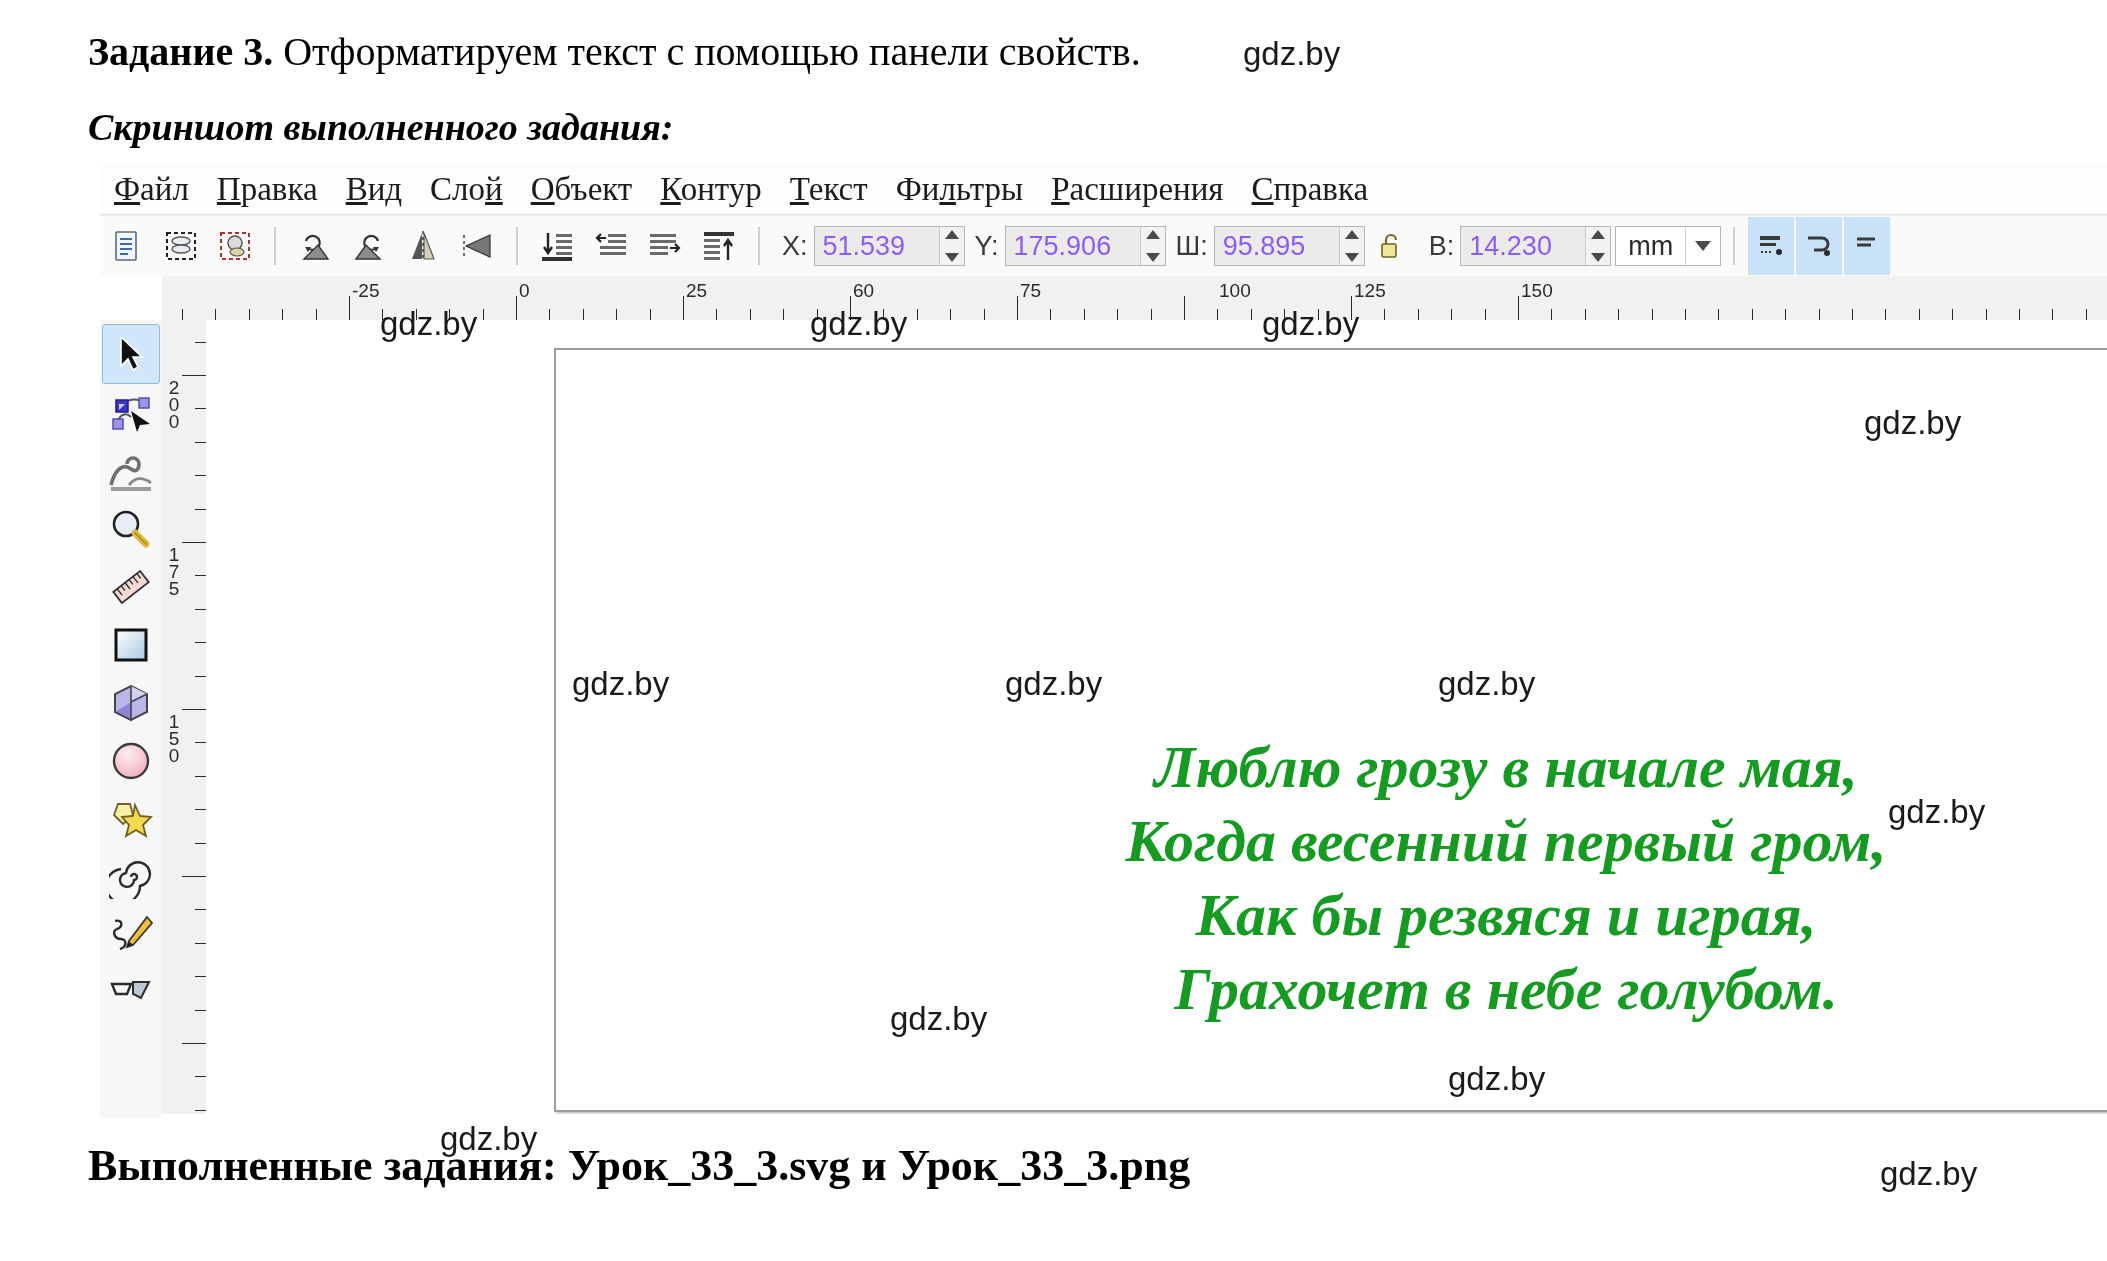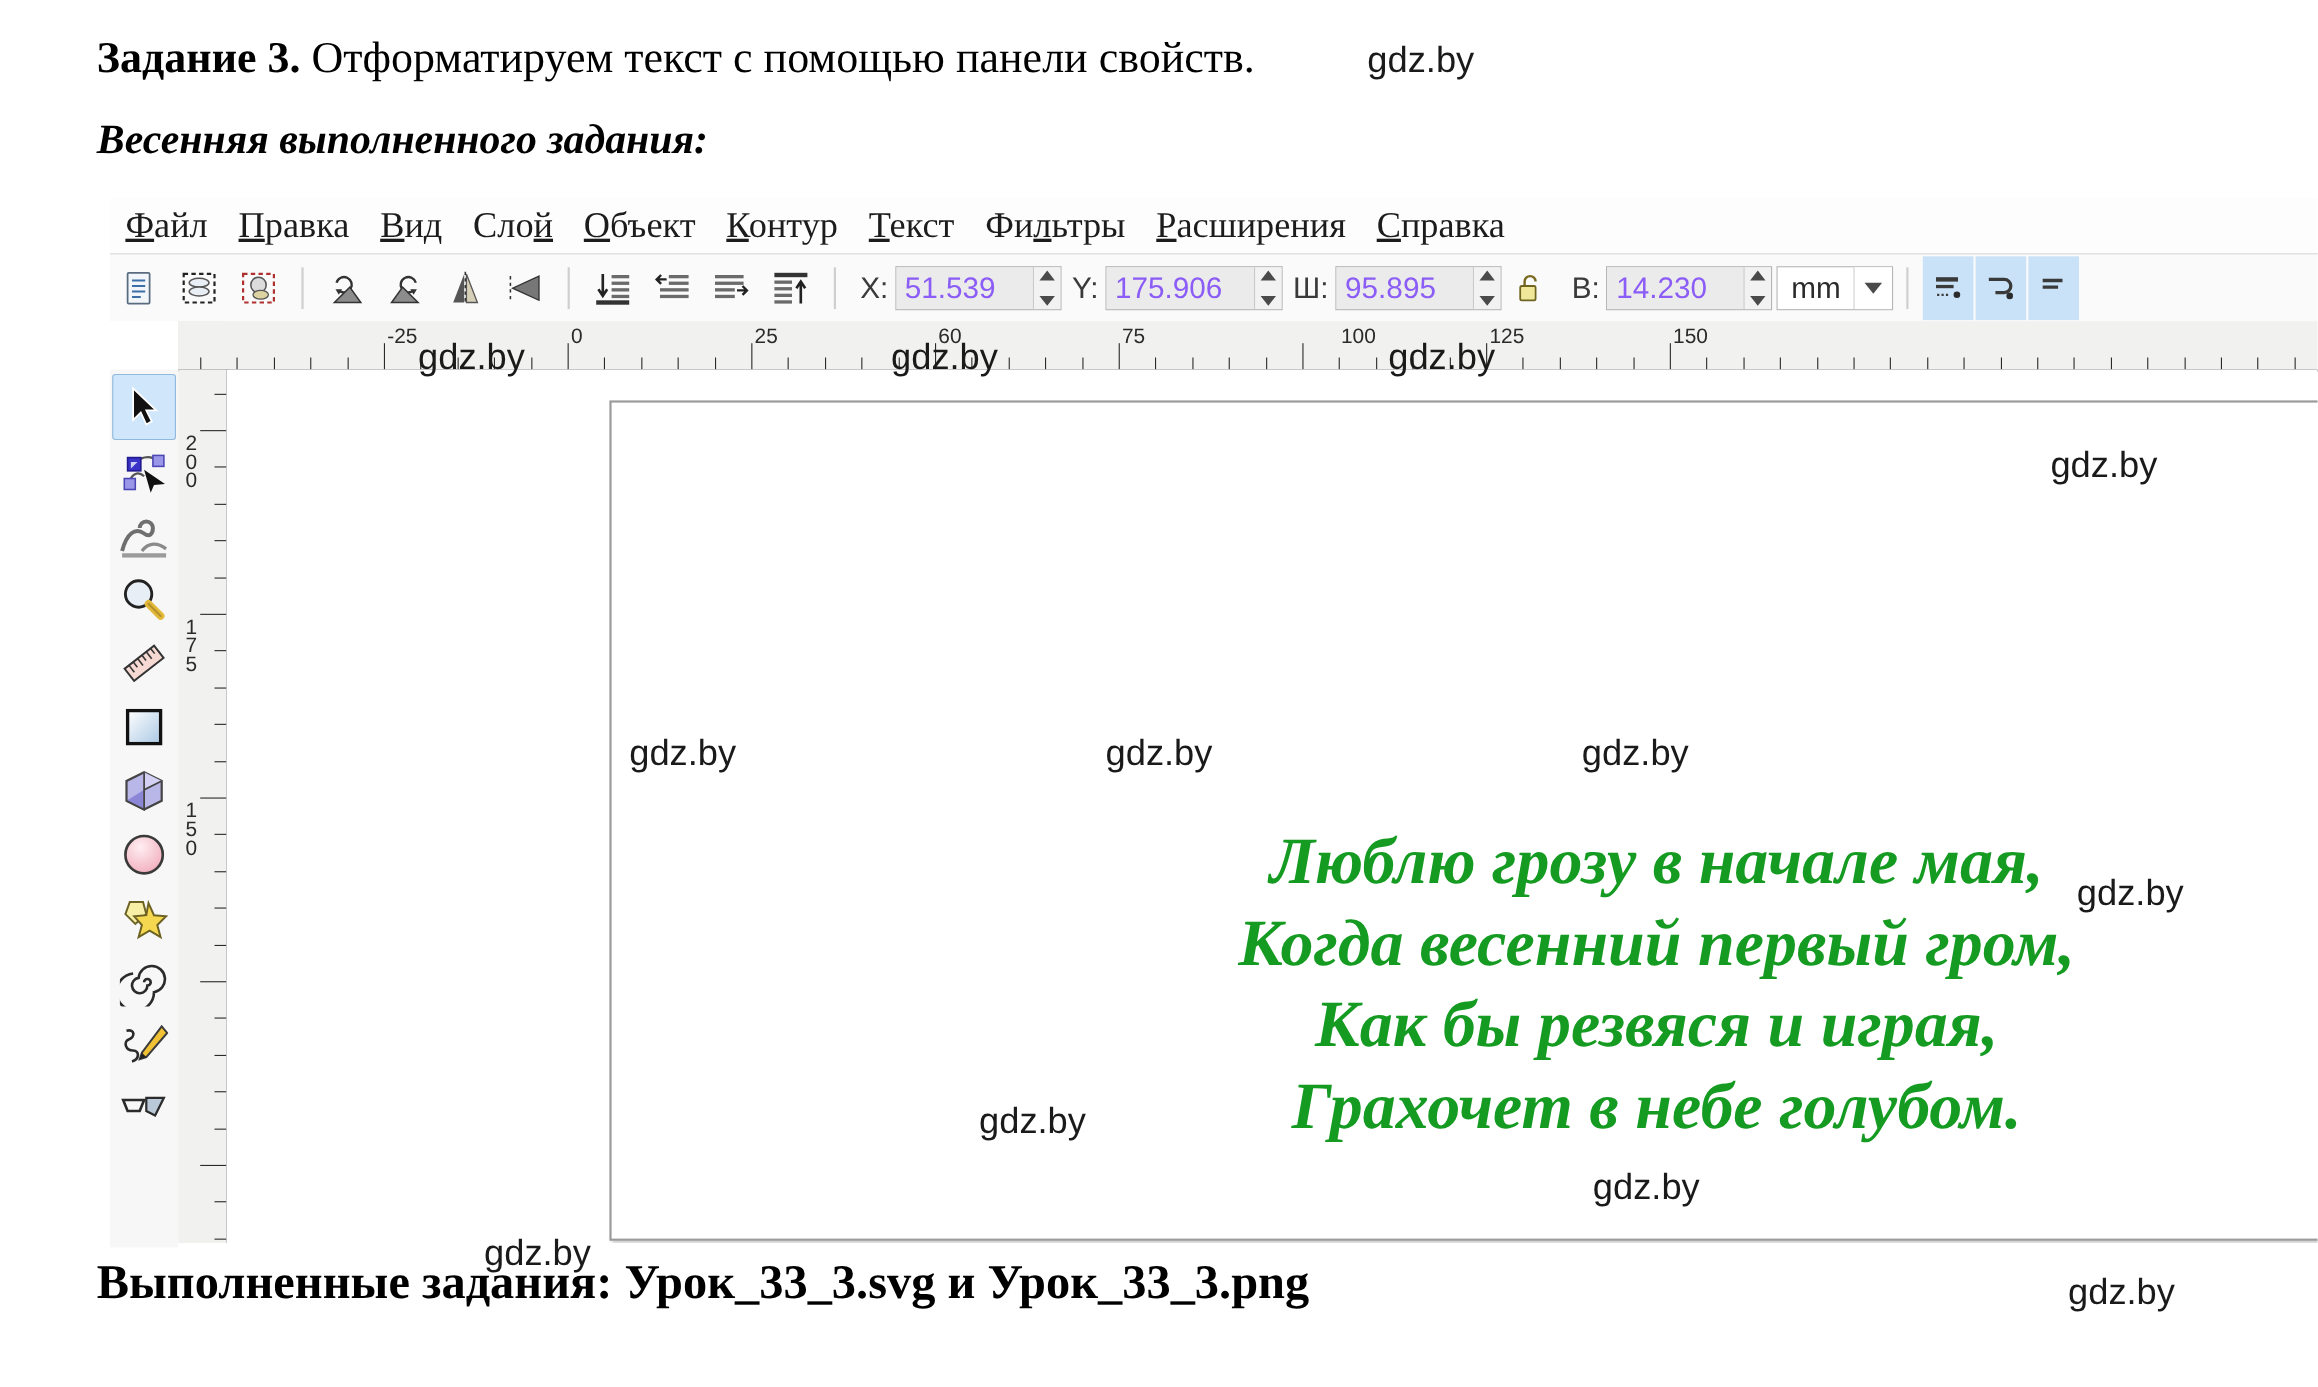--- a/index.html
+++ b/index.html
@@ -22,21 +22,21 @@
     font-family:"Liberation Serif",serif;
     font-size:38px;font-weight:bold;font-style:italic;color:#000;white-space:nowrap;
   }
   #bottom-line{
     position:absolute;left:88px;top:1140px;
     font-family:"Liberation Serif",serif;
     font-size:44px;font-weight:bold;color:#000;white-space:nowrap;
   }
   
   #app-window{
-    position:absolute;left:100px;top:180px;width:2007px;height:950px;
+    position:absolute;left:100px;top:164px;width:2007px;height:950px;
     background:#ffffff;
   }
   
   #menu-bar{
     position:absolute;left:0;top:0;width:2007px;height:50px;
     background:#fdfdfd;
     display:flex;align-items:center;
   }
   .menu-item{
     font-family:"Liberation Serif",serif;
@@ -167,21 +167,21 @@
     font-size:33px;color:#1a1a1a;white-space:nowrap;
   }
 </style>
 </head>
 <body>
 
 <div id="task-heading">
   <span class="b">Задание 3.</span><span> Отформатируем текст с помощью панели свойств.</span>
 </div>
 
-<div id="screenshot-label">Весенняя выполненного задания:</div>
+<div id="screenshot-label">Скриншот выполненного задания:</div>
 
 <div id="bottom-line">Выполненные задания: Урок_33_3.svg и Урок_33_3.png</div>
 
 <div id="app-window">
 
   <div id="menu-bar">
       <div class="menu-item"><span class="acc">Ф</span>айл</div>
       <div class="menu-item"><span class="acc">П</span>равка</div>
       <div class="menu-item"><span class="acc">В</span>ид</div>
       <div class="menu-item">Сло<span class="acc">й</span></div>

